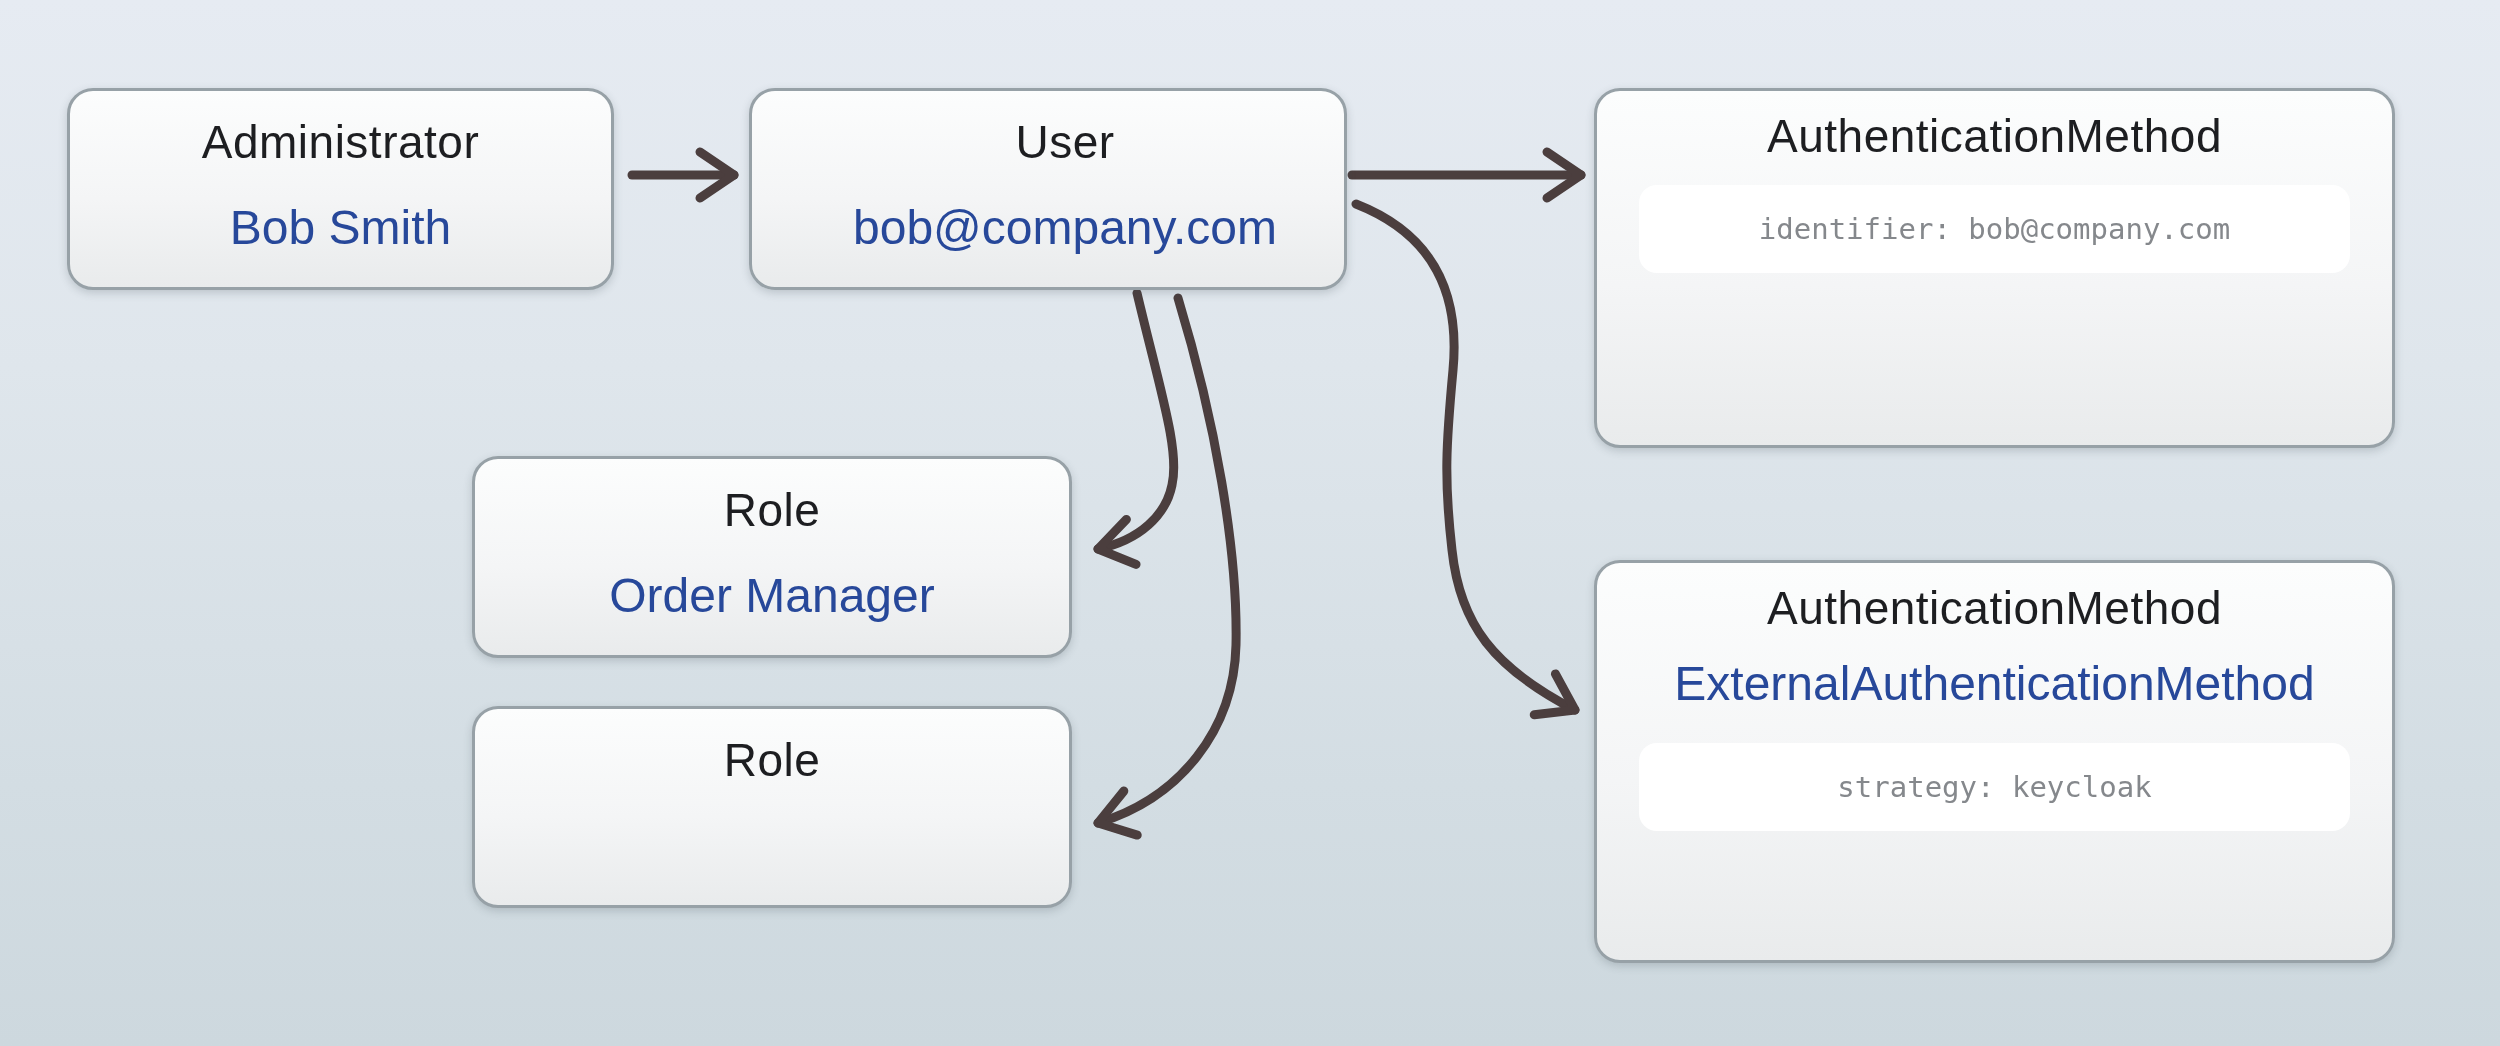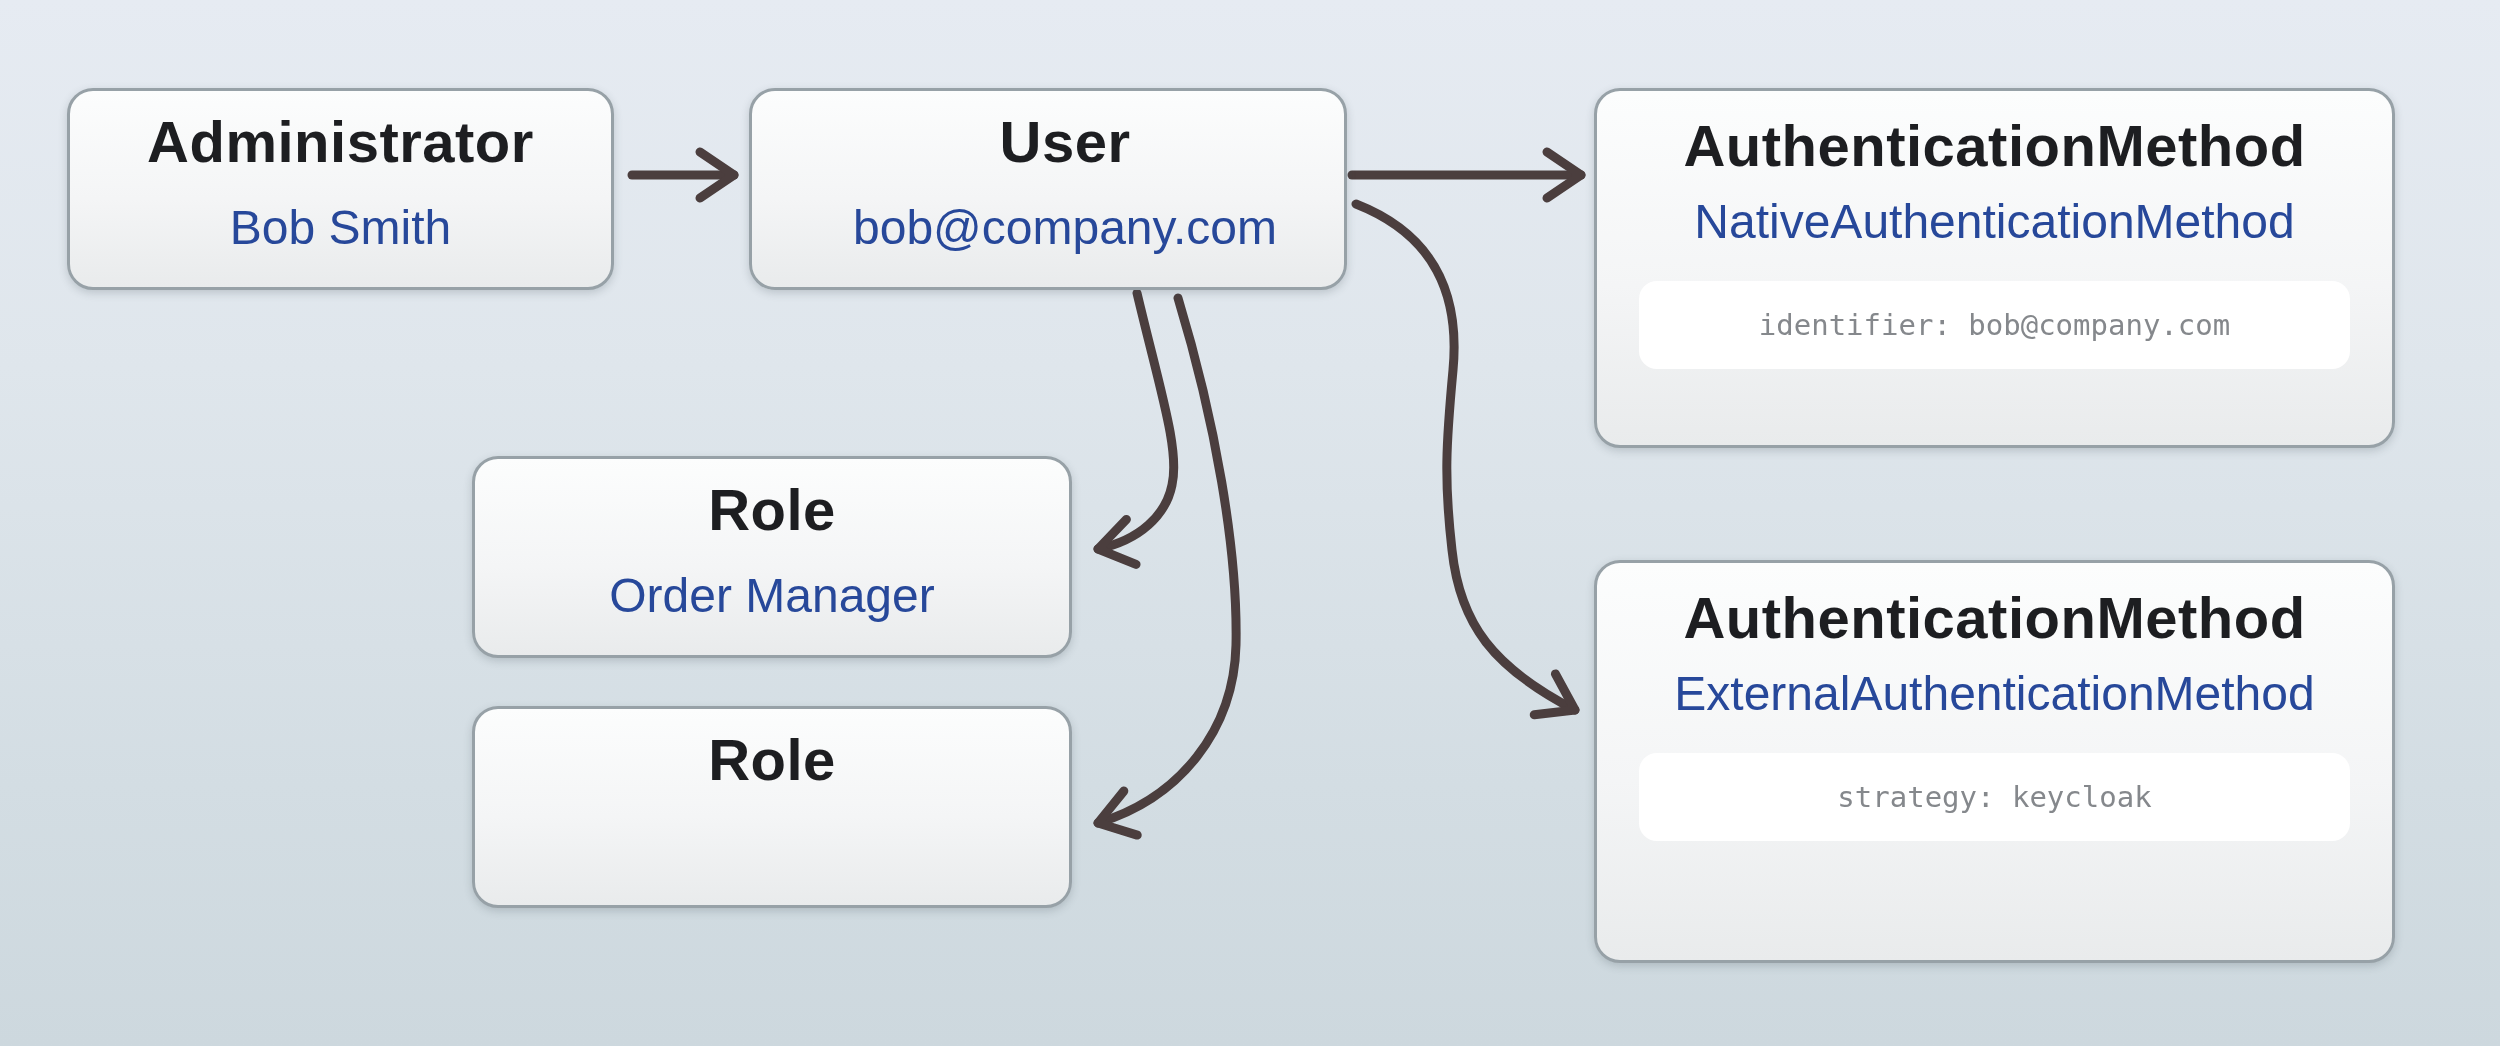--- a/index.html
+++ b/index.html
@@ -30,26 +30,26 @@
     display: flex;
     flex-direction: column;
     align-items: center;
     text-align: center;
   }
   .node.simple {
     justify-content: space-between;
     padding: 22px 0 30px;
   }
   .node.auth {
-    padding-top: 26px;
+    padding-top: 16px;
   }
   .node-type {
-    font-size: 58px;
+    font-size: 46px;
     line-height: 58px;
-    font-weight: bold;
+    font-weight: normal;
     color: #1d1e21;
     letter-spacing: 0.5px;
   }
   .node-label {
     font-size: 48px;
     line-height: 58px;
     font-weight: normal;
     color: #27489a;
   }
   .auth .node-label {
@@ -97,21 +97,20 @@
     <div class="node-label">Bob Smith</div>
   </div>
 
   <div class="node simple" style="left:749px; top:88px; width:598px; height:202px;padding-left:34px;">
     <div class="node-type">User</div>
     <div class="node-label">bob@company.com</div>
   </div>
 
   <div class="node auth" style="left:1594px; top:88px; width:801px; height:360px;">
     <div class="node-type">AuthenticationMethod</div>
-    <div class="node-label">NativeAuthenticationMethod</div>
     <div class="code">
       <div class="code-line">identifier: bob@company.com</div>
     </div>
   </div>
 
   <div class="node simple" style="left:472px; top:456px; width:600px; height:202px;">
     <div class="node-type">Role</div>
     <div class="node-label">Order Manager</div>
   </div>
 

